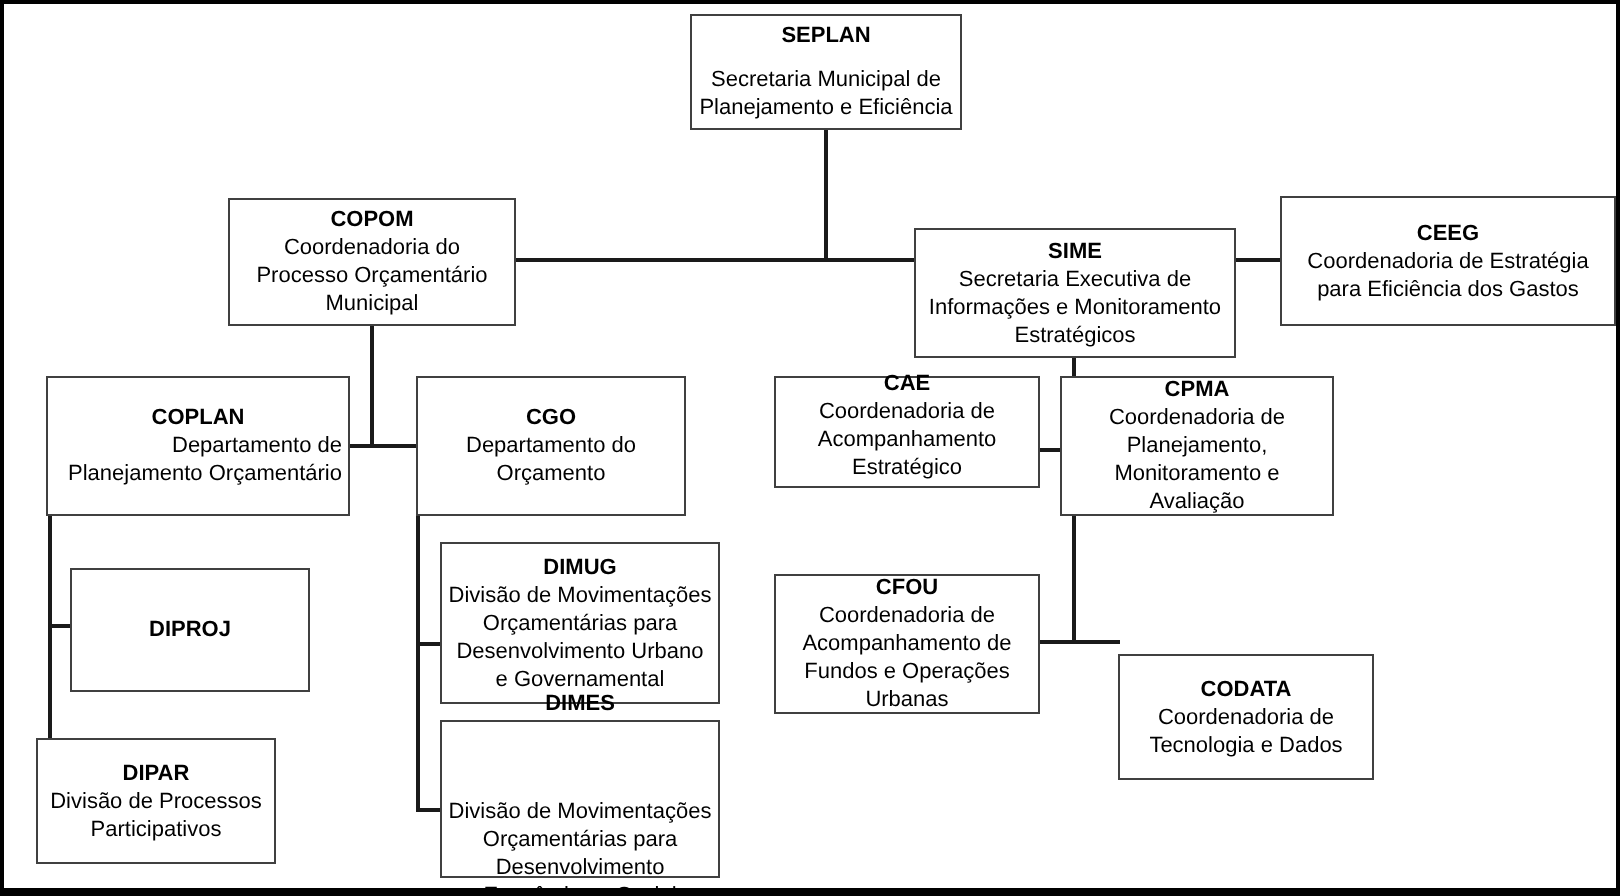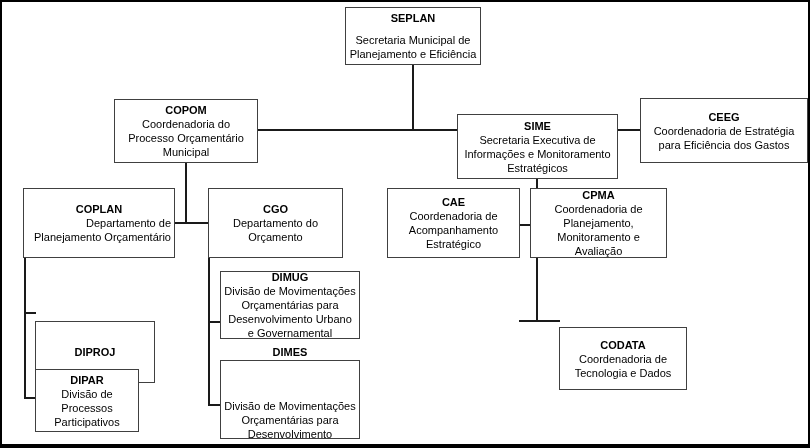--- a/index.html
+++ b/index.html
@@ -44,25 +44,25 @@
   }
 
   
   #box-seplan{left:343px;top:5px;width:136px;height:58px;}
   #box-seplan .org-acronym{margin-bottom:8px;}
   #box-copom {left:112px;top:97px;width:144px;height:64px;}
   #box-sime  {left:455px;top:96px;width:161px;height:65px;margin-top:16px;}
   #box-ceeg  {left:638px;top:96px;width:168px;height:65px;}
   #box-coplan{left:21px; top:186px;width:152px;height:70px;text-align:right;}
   #box-cgo   {left:206px;top:186px;width:135px;height:70px;}
-  #box-cae   {left:385px;top:186px;width:133px;height:70px;}
+  #box-cae   {left:385px;top:186px;width:133px;height:56px;justify-content:flex-end;}
   #box-cpma  {left:528px;top:186px;width:137px;height:70px;}
-  #box-diproj{left:33px; top:282px;width:120px;height:62px;margin-top:37px;}
-  #box-dipar {left:33px; top:367px;width:104px;height:63px;}
-  #box-dimug {left:218px;top:269px;width:140px;height:68px;}
+  #box-diproj{left:33px; top:282px;width:120px;height:62px;}
+  #box-dipar {left:16px; top:367px;width:120px;height:63px;}
+  #box-dimug {left:218px;top:269px;width:140px;height:81px;}
   #box-dimes {left:218px;top:358px;width:140px;height:79px;gap:40px;}
   #box-cfou  {left:385px;top:285px;width:133px;height:70px;}
   #box-codata{left:557px;top:289px;width:128px;height:63px;margin-top:36px;}
 
   
   #ln-seplan-drop   {left:410px;top:61px; width:1.5px;height:67px;}
   #ln-copom-sime    {left:255px;top:127px;width:201px;height:1.5px;}
   #ln-sime-ceeg     {left:615px;top:127px;width:24px; height:1.5px;}
   #ln-copom-drop    {left:183px;top:160px;width:1.5px;height:61px;}
   #ln-coplan-cgo    {left:172px;top:220px;width:35px; height:1.5px;}
@@ -148,19 +148,23 @@
   <div class="org-box" id="box-dimug">
     <div class="org-acronym">DIMUG</div>
     <div class="org-name">Divisão de Movimentações Orçamentárias para Desenvolvimento Urbano e Governamental</div>
   </div>
 
   <div class="org-box" id="box-dimes">
     <div class="org-acronym">DIMES</div>
     <div class="org-name">Divisão de Movimentações Orçamentárias para Desenvolvimento Econômico e Social</div>
   </div>
 
+  <div class="org-box" id="box-cfou">
+    <div class="org-acronym">CFOU</div>
+    <div class="org-name">Coordenadoria de Acompanhamento de Fundos e Operações Urbanas</div>
+  </div>
 
   <div class="org-box" id="box-codata">
     <div class="org-acronym">CODATA</div>
     <div class="org-name">Coordenadoria de Tecnologia e Dados</div>
   </div>
 
 </div>
 
 </body></html>

